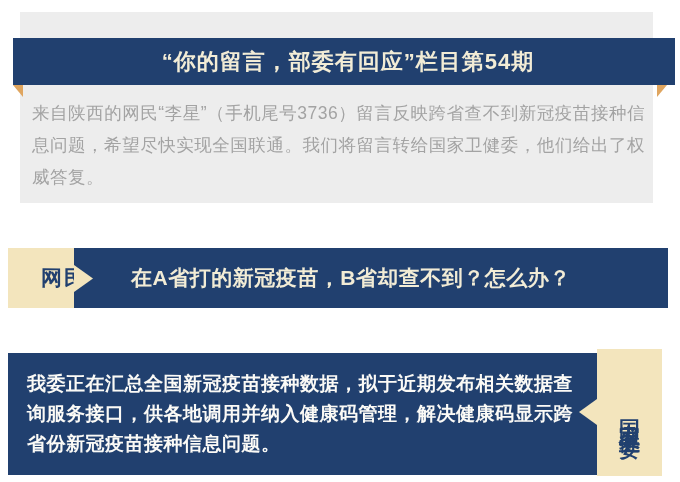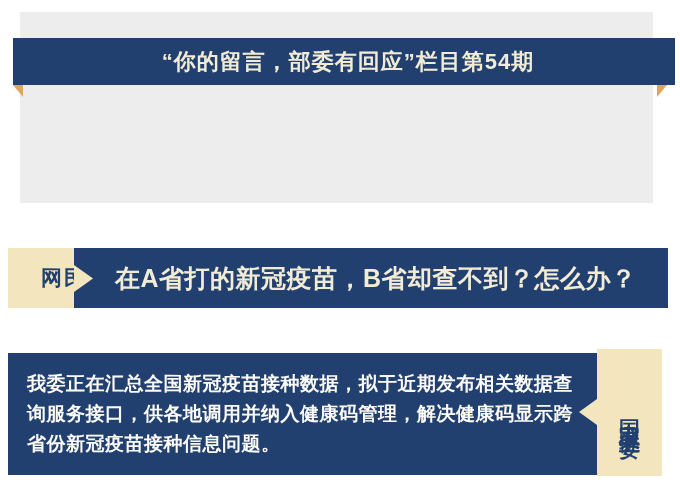--- a/index.html
+++ b/index.html
@@ -22,21 +22,21 @@
   
   .ribbon{position:absolute;left:13px;top:38px;width:654px;height:47px;background:var(--navy);display:flex;align-items:center;justify-content:center;padding-left:8px;}
   .ribbon-title{color:var(--banner-text);font-weight:bold;font-size:22px;letter-spacing:1px;}
   .fold{position:absolute;width:10px;height:12px;background:var(--fold);}
   .fold-left{left:13px;top:85px;clip-path:polygon(0 0,100% 0,100% 100%);}
   .fold-right{left:657px;top:85px;clip-path:polygon(0 0,100% 0,0 100%);}
 
   
   .q-label{position:absolute;left:8px;top:248px;width:66px;height:60px;background:var(--cream);display:flex;align-items:center;justify-content:center;color:var(--navy);font-weight:bold;font-size:21px;letter-spacing:2px;padding-left:23px;}
   .q-bar{position:absolute;left:74px;top:248px;width:594px;height:60px;background:var(--navy);display:flex;align-items:center;box-sizing:border-box;padding-left:41px;}
-  .q-text{color:var(--banner-text);font-weight:bold;font-size:25px;letter-spacing:0.5px;}
+  .q-text{color:var(--banner-text);font-weight:bold;font-size:21px;letter-spacing:0.5px;margin-left:16px;}
   .q-arrow{position:absolute;left:74px;top:265px;width:19px;height:27px;background:var(--cream);clip-path:polygon(0 0,100% 50%,0 100%);}
 
   
   .a-box{position:absolute;left:8px;top:353px;width:589px;height:122px;background:var(--navy);box-sizing:border-box;padding:16px 24px 0 19px;}
   .a-text{color:var(--answer-text);font-weight:bold;font-size:19px;line-height:30px;text-align:justify;letter-spacing:0.5px;}
   .a-tag{position:absolute;left:597px;top:349px;width:65px;height:127px;background:var(--cream);display:flex;align-items:center;justify-content:center;}
   .a-tag-text{writing-mode:vertical-rl;text-orientation:upright;color:var(--navy);font-weight:bold;font-size:21px;letter-spacing:4px;}
   .a-arrow{position:absolute;left:579px;top:399px;width:18px;height:26px;background:var(--cream);clip-path:polygon(100% 0,0 50%,100% 100%);}
 </style>
 </head>
@@ -45,20 +45,21 @@
 <div class="canvas">
 
   <div class="intro-card"></div>
 
   <div class="ribbon">
     <span class="ribbon-title">“你的留言，部委有回应”栏目第54期</span>
   </div>
   <div class="fold fold-left"></div>
   <div class="fold fold-right"></div>
 
+  <div class="intro-text">来自陕西的网民“李星”（手机尾号3736）留言反映跨省查不到新冠疫苗接种信息问题，希望尽快实现全国联通。我们将留言转给国家卫健委，他们给出了权威答复。</div>
 
   <div class="q-label">
     <span>网民</span>
   </div>
   <div class="q-bar">
     <span class="q-text">在A省打的新冠疫苗，B省却查不到？怎么办？</span>
   </div>
   <div class="q-arrow"></div>
 
   <div class="a-box">

